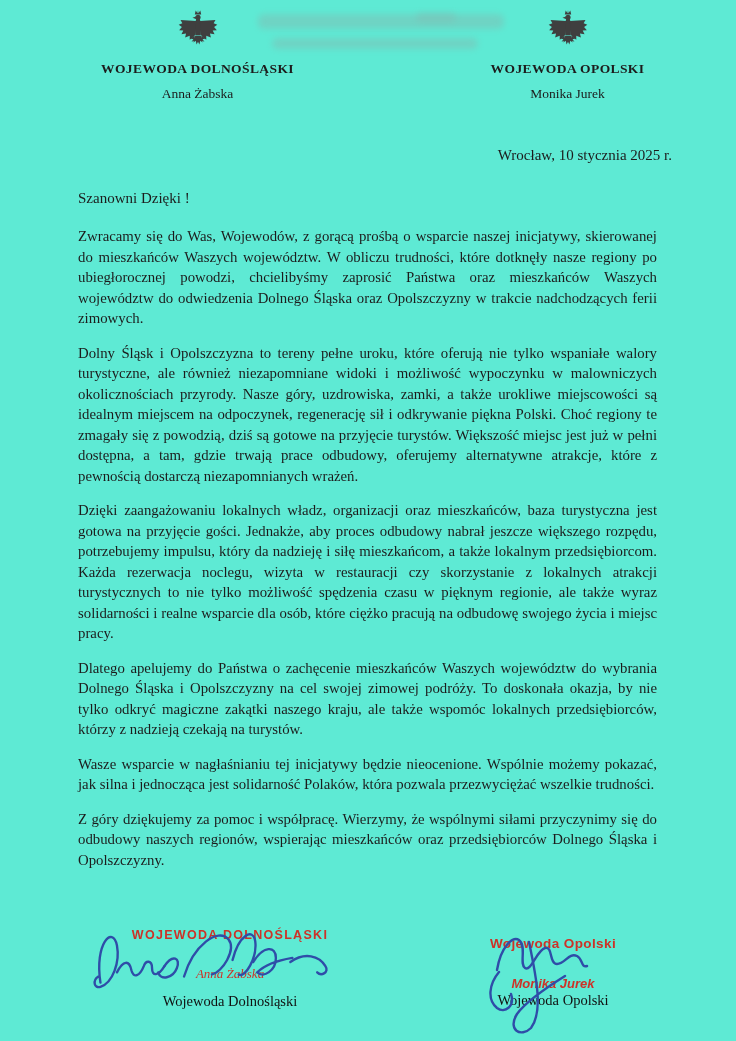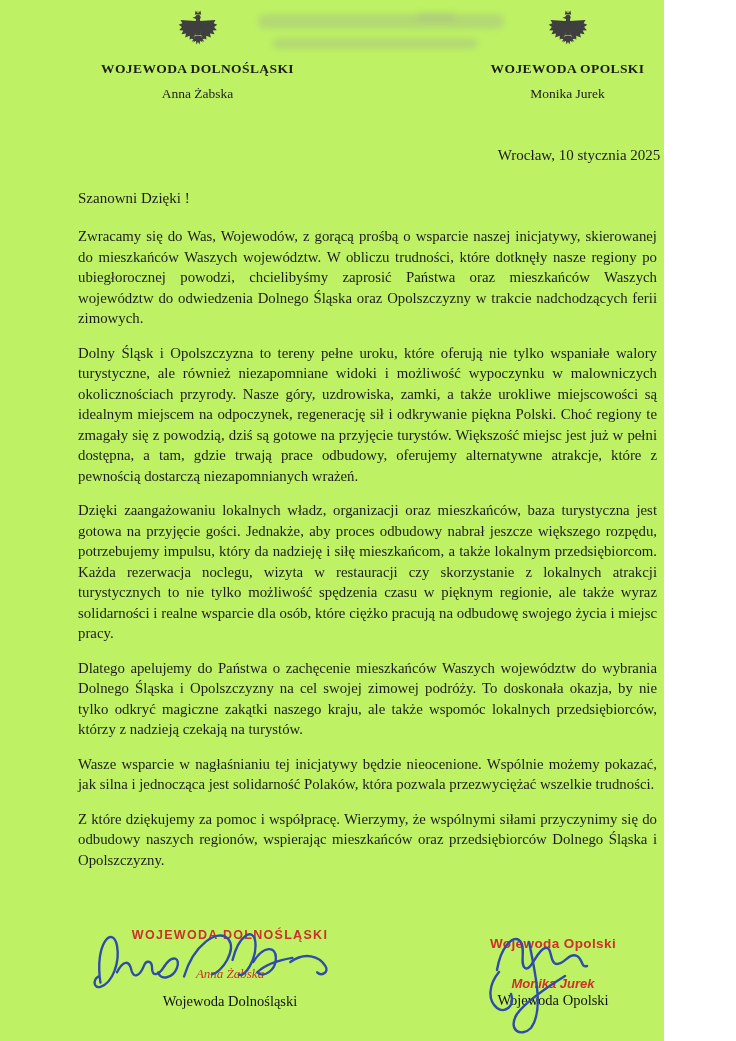--- a/index.html
+++ b/index.html
@@ -1,19 +1,19 @@
 <!DOCTYPE html>
 <html lang="pl"><head>
 <meta charset="utf-8">
 <style>
   html,body{margin:0;padding:0;background:#ffffff;}
   .page{
     position:relative;
-    width:664px;height:1041px;
-    background:#bef264;
+    width:736px;height:1041px;
+    background:#5eead4;
     overflow:hidden;
     font-family:"Liberation Serif", serif;
     color:#1c1c1c;
   }
   
   .ghost{position:absolute;background:#9a9a9a;opacity:.28;filter:blur(3px);border-radius:6px;}
   .ghost-1{left:258px;top:14px;width:246px;height:15px;}
   .ghost-2{left:272px;top:38px;width:206px;height:11px;}
   .ghost-3{left:416px;top:12px;width:40px;height:10px;opacity:.18;}
 
@@ -109,21 +109,21 @@
 
   <div class="dateline">Wrocław, 10 stycznia 2025 r.</div>
   <div class="salutation">Szanowni Dzięki !</div>
 
   <div class="body">
     <p>Zwracamy się do Was, Wojewodów, z gorącą prośbą o wsparcie naszej inicjatywy, skierowanej do mieszkańców Waszych województw. W obliczu trudności, które dotknęły nasze regiony po ubiegłorocznej powodzi, chcielibyśmy zaprosić Państwa oraz mieszkańców Waszych województw do odwiedzenia Dolnego Śląska oraz Opolszczyzny w trakcie nadchodzących ferii zimowych.</p>
     <p>Dolny Śląsk i Opolszczyzna to tereny pełne uroku, które oferują nie tylko wspaniałe walory turystyczne, ale również niezapomniane widoki i możliwość wypoczynku w malowniczych okolicznościach przyrody. Nasze góry, uzdrowiska, zamki, a także urokliwe miejscowości są idealnym miejscem na odpoczynek, regenerację sił i odkrywanie piękna Polski. Choć regiony te zmagały się z powodzią, dziś są gotowe na przyjęcie turystów. Większość miejsc jest już w pełni dostępna, a tam, gdzie trwają prace odbudowy, oferujemy alternatywne atrakcje, które z pewnością dostarczą niezapomnianych wrażeń.</p>
     <p>Dzięki zaangażowaniu lokalnych władz, organizacji oraz mieszkańców, baza turystyczna jest gotowa na przyjęcie gości. Jednakże, aby proces odbudowy nabrał jeszcze większego rozpędu, potrzebujemy impulsu, który da nadzieję i siłę mieszkańcom, a także lokalnym przedsiębiorcom. Każda rezerwacja noclegu, wizyta w restauracji czy skorzystanie z lokalnych atrakcji turystycznych to nie tylko możliwość spędzenia czasu w pięknym regionie, ale także wyraz solidarności i realne wsparcie dla osób, które ciężko pracują na odbudowę swojego życia i miejsc pracy.</p>
     <p>Dlatego apelujemy do Państwa o zachęcenie mieszkańców Waszych województw do wybrania Dolnego Śląska i Opolszczyzny na cel swojej zimowej podróży. To doskonała okazja, by nie tylko odkryć magiczne zakątki naszego kraju, ale także wspomóc lokalnych przedsiębiorców, którzy z nadzieją czekają na turystów.</p>
     <p>Wasze wsparcie w nagłaśnianiu tej inicjatywy będzie nieocenione. Wspólnie możemy pokazać, jak silna i jednocząca jest solidarność Polaków, która pozwala przezwyciężać wszelkie trudności.</p>
-    <p>Z które dziękujemy za pomoc i współpracę. Wierzymy, że wspólnymi siłami przyczynimy się do odbudowy naszych regionów, wspierając mieszkańców oraz przedsiębiorców Dolnego Śląska i Opolszczyzny.</p>
+    <p>Z góry dziękujemy za pomoc i współpracę. Wierzymy, że wspólnymi siłami przyczynimy się do odbudowy naszych regionów, wspierając mieszkańców oraz przedsiębiorców Dolnego Śląska i Opolszczyzny.</p>
   </div>
 
   <div class="sig sig-left">
     <div class="stamp-title" style="color:#cd3228">WOJEWODA DOLNOŚLĄSKI</div>
     <div class="stamp-name" style="color:#cd3228">Anna Żabska</div>
     <div class="caption">Wojewoda Dolnośląski</div>
   </div>
   <svg class="scribble scribble-left" viewBox="0 0 250 90" fill="none" stroke="#2f4da8" stroke-width="2.3" stroke-linecap="round">
     <path d="M14,66 C8,28 26,10 30,30 C33,46 26,66 14,70 C8,72 6,64 12,60"></path>
     <path d="M30,56 C36,44 42,44 44,54 C46,62 52,60 56,50 C58,44 64,44 64,52 C64,60 70,60 76,50"></path>

